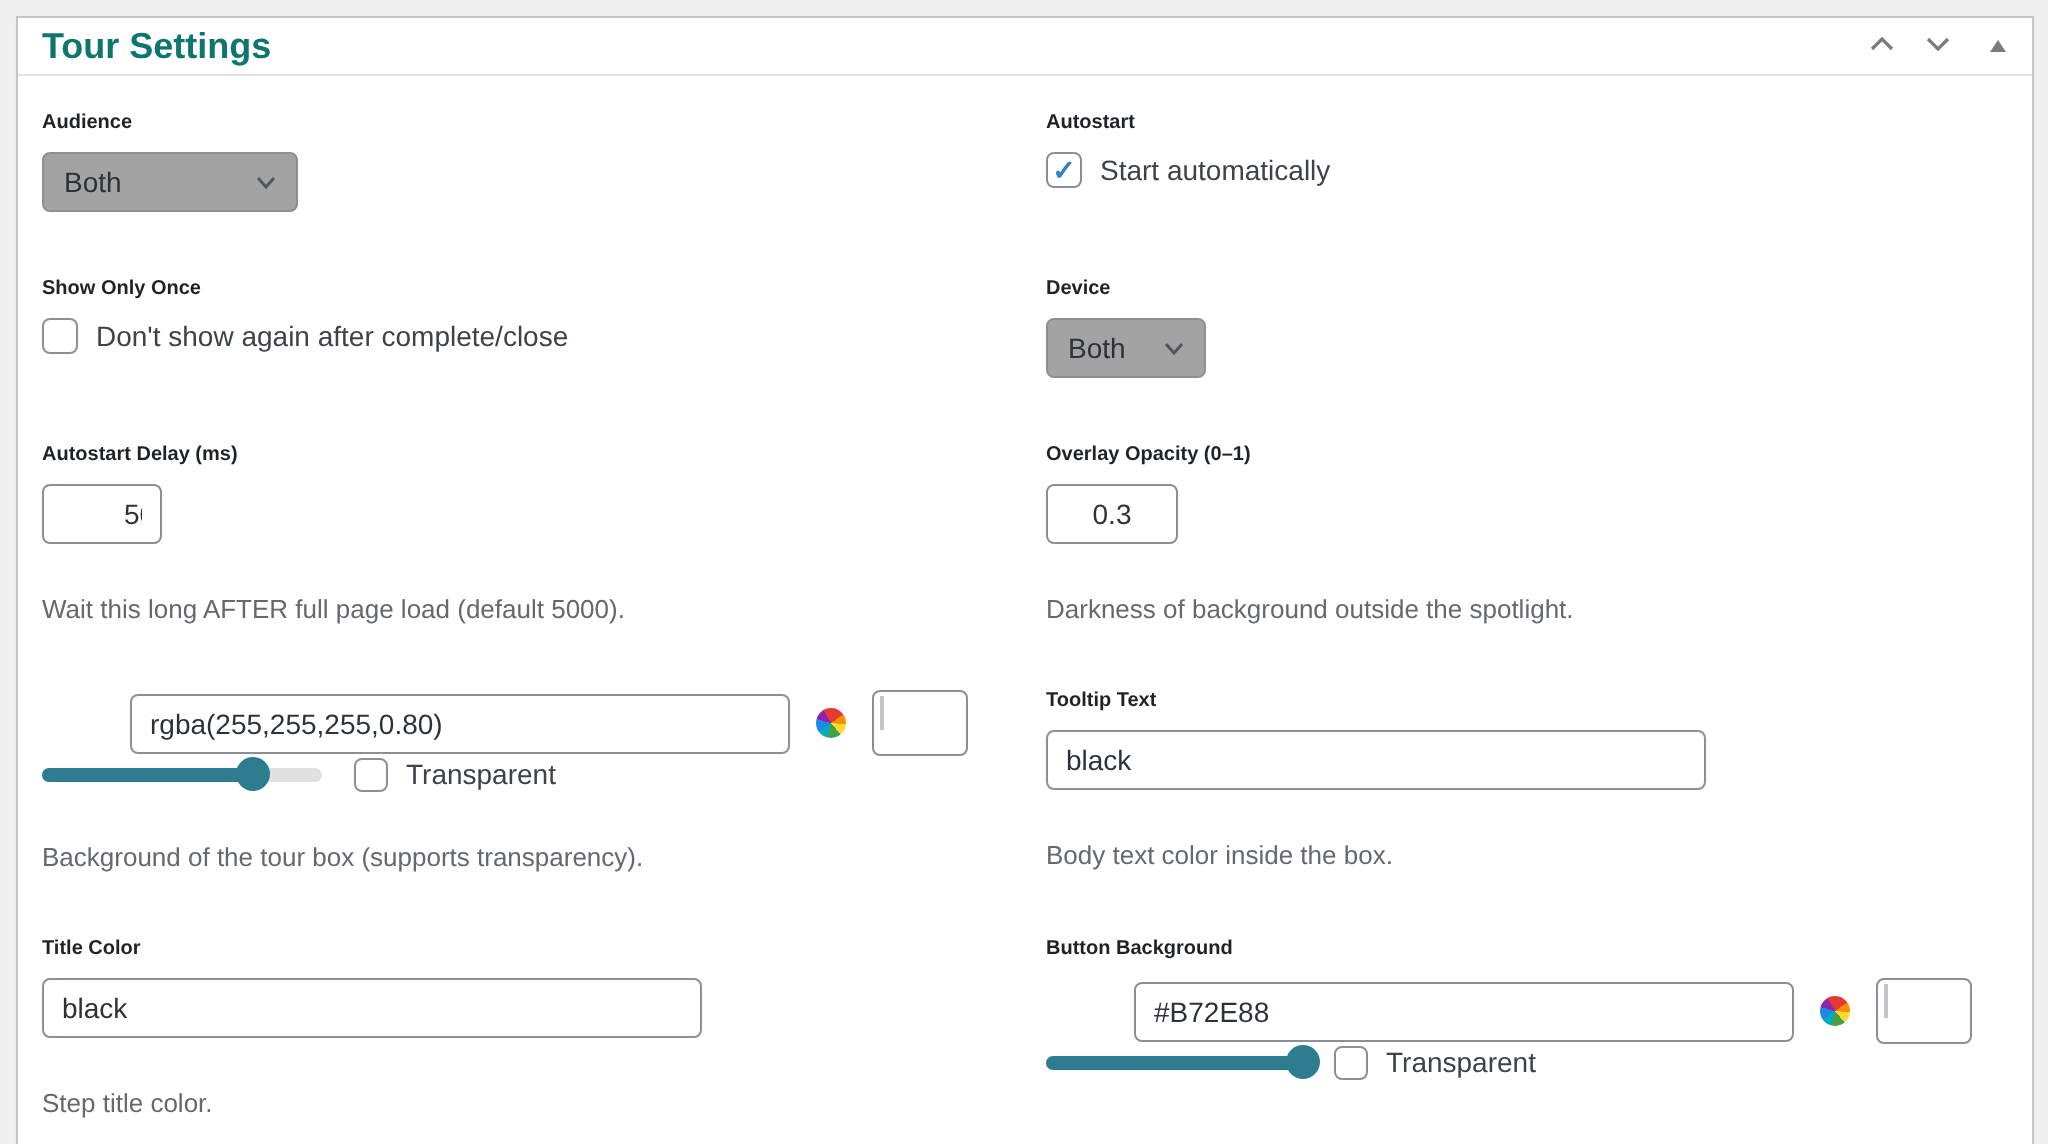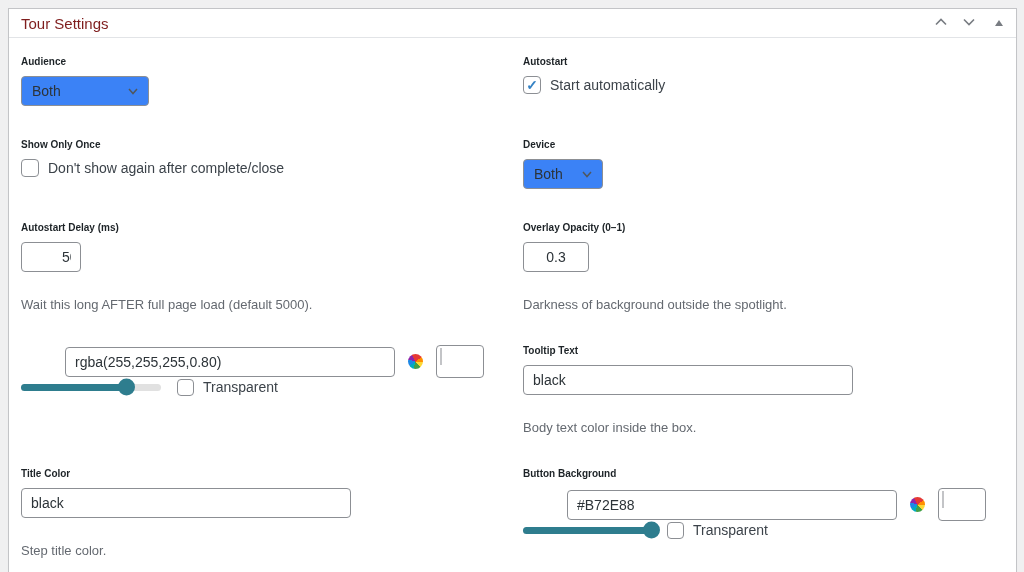--- a/index.html
+++ b/index.html
@@ -13,34 +13,34 @@
   }
   .panel {
     position:absolute; left:8px; top:8px; width:1009px; height:620px;
     background:#fff; border:1px solid #c3c4c7;
     box-shadow:0 1px 1px rgba(0,0,0,.04);
   }
   .panel-header {
     display:flex; align-items:center; justify-content:space-between;
     height:29px; padding:0 10px 0 12px; border-bottom:1px solid #e2e4e7;
   }
-  .panel-title { font-size:15px; font-weight:400; color:#7f1d1d; margin:0; }
+  .panel-title { font-size:18px; font-weight:700; color:#0f766e; margin:0; }
   .handle-actions { display:flex; align-items:center; gap:6px; color:#787c82; }
   .icon-btn {
     background:none; border:none; padding:2px; margin:0; color:#787c82;
     display:inline-flex; align-items:center; cursor:pointer;
   }
   .panel-body { padding:18px 12px 20px 12px; }
   .row { display:grid; grid-template-columns:502px 1fr; margin-bottom:33px; }
   .row:last-child { margin-bottom:0; }
   .field-label { font-size:10px; font-weight:700; color:#1d2327; margin-bottom:9px; }
   .select {
     display:inline-flex; align-items:center; justify-content:space-between;
     height:30px; border:1px solid #8c8f94; border-radius:4px;
-    padding:0 9px 0 10px; background:#3b82f6; color:#2c3338; font-size:14px;
+    padding:0 9px 0 10px; background:#a3a3a3; color:#2c3338; font-size:14px;
     cursor:pointer;
   }
   .select-audience { width:128px; }
   .select-device { width:80px; }
   .select-chevron { color:#50575e; display:inline-flex; margin-left:8px; }
   .checkbox-row { display:inline-flex; align-items:center; gap:9px; font-size:14px; color:#3c434a; cursor:pointer; }
   .checkbox {
     width:18px; height:18px; border:1px solid #8c8f94; border-radius:4px;
     background:#fff; display:inline-flex; align-items:center; justify-content:center;
     flex:0 0 auto;
@@ -182,20 +182,21 @@
               <div class="slider-fill" style="background: rgb(46, 125, 142); width: 75%;">
                 <span class="slider-thumb" style="background: rgb(46, 125, 142);"></span>
               </div>
             </div>
           </div>
           <label class="checkbox-row">
             <span class="checkbox checkbox-sm"></span>
             <span>Transparent</span>
           </label>
         </div>
+        <div class="help">Background of the tour box (supports transparency).</div>
       </div>
       <div>
         <div class="field-label">Tooltip Text</div>
         <input class="text-input w-wide" value="black" style="">
         <div class="help">Body text color inside the box.</div>
       </div>
     </div>
 
     <div class="row">
       <div>

